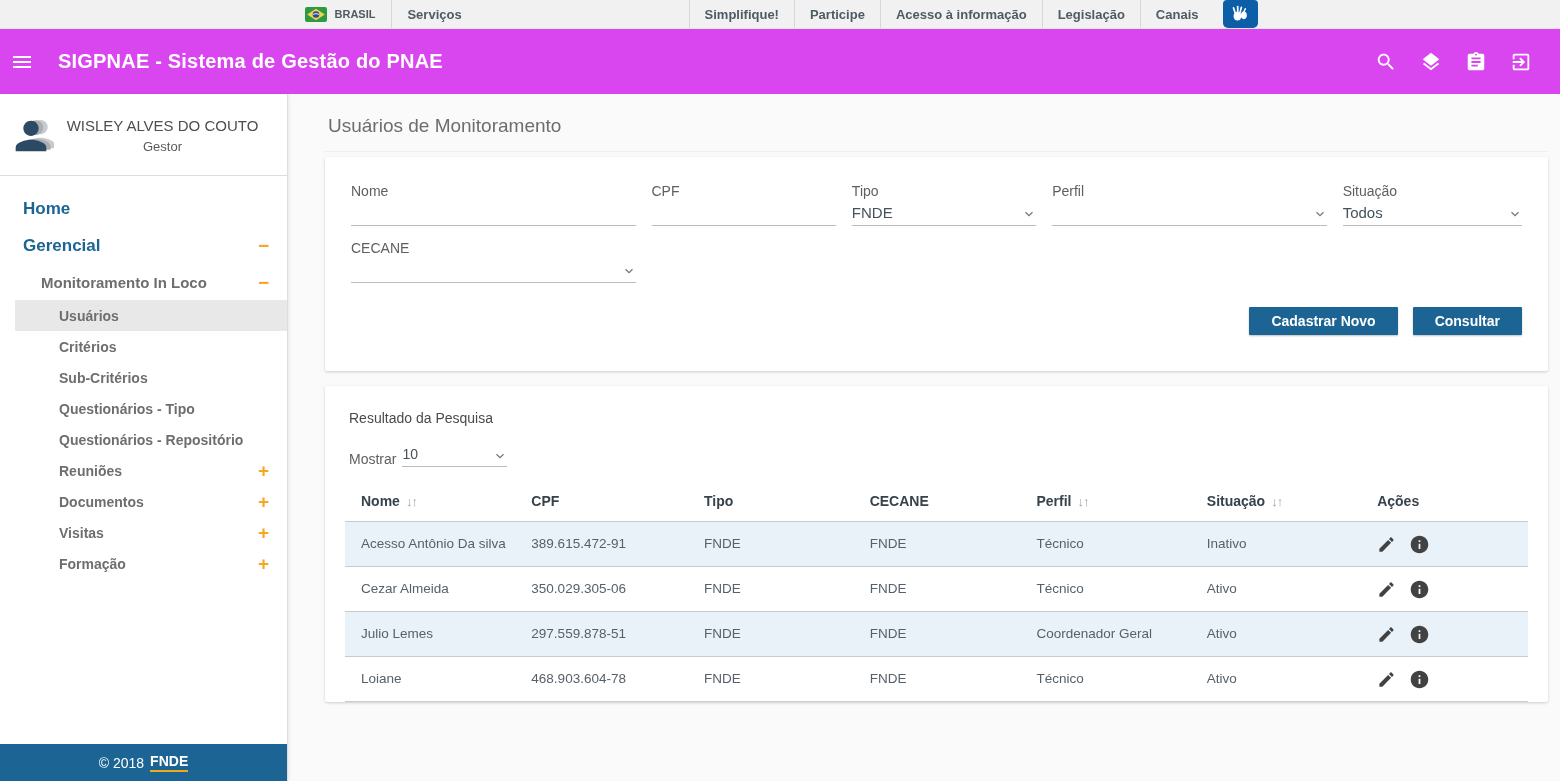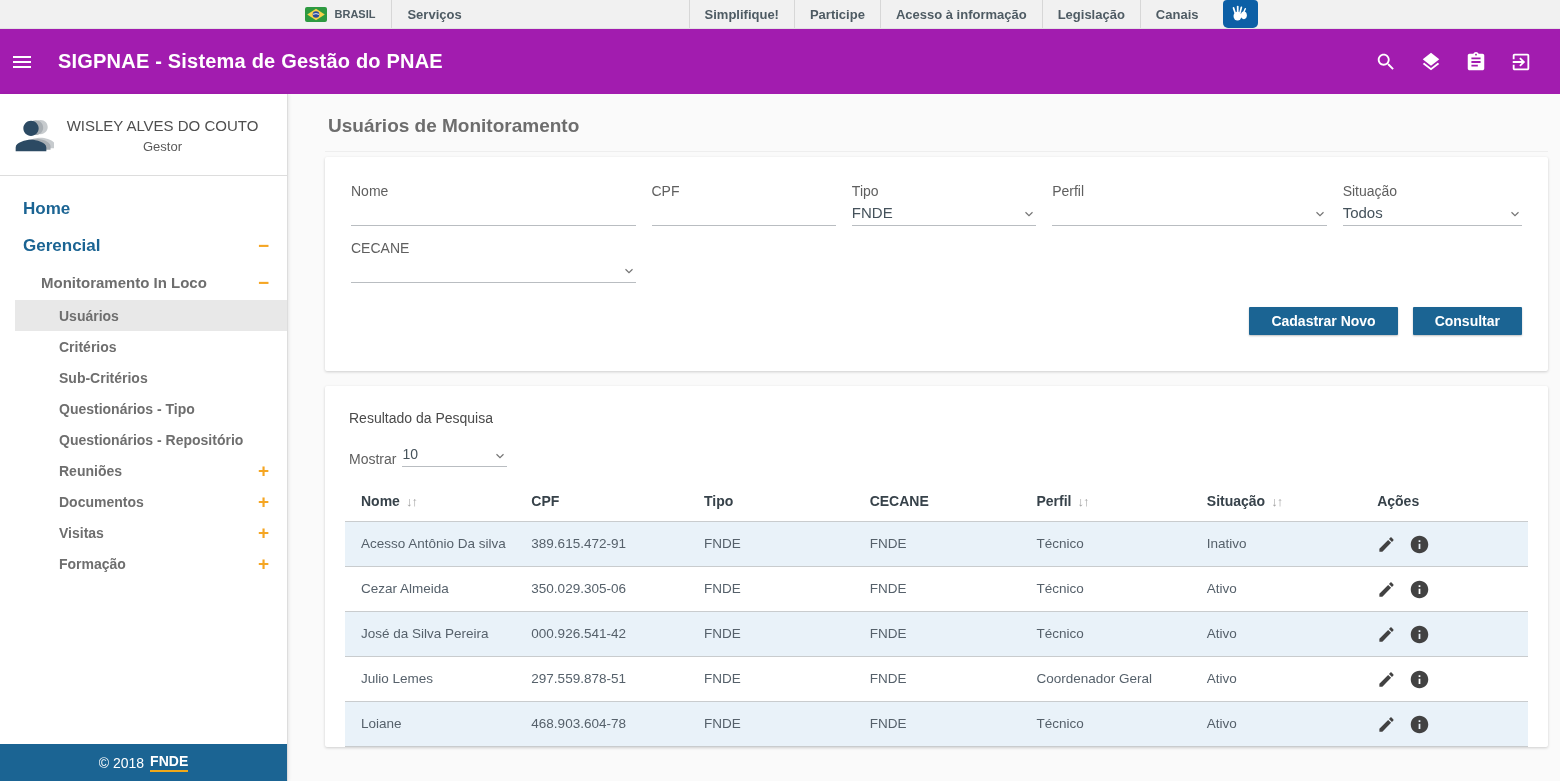--- a/index.html
+++ b/index.html
@@ -12,21 +12,21 @@
   .gov-left, .gov-right { display:flex; align-items:stretch; }
   .gov-right { margin-left:auto; }
   .gov-brand { display:flex; align-items:center; gap:8px; padding:0 16px 0 2px;
     font-size:11px; font-weight:bold; color:#4e5b63; cursor:pointer; }
   .gov-link { display:flex; align-items:center; padding:0 15px; font-size:13px;
     font-weight:bold; color:#4e5b63; border-left:1px solid #d7d7d7; cursor:pointer; white-space:nowrap; }
   .vlibras { width:35px; margin-left:9px; background:#0c5fa6; border-radius:4px 4px 5px 5px;
     display:flex; align-items:center; justify-content:center; cursor:pointer; align-self:stretch; }
 
   
-  .appbar { height:65px; background:#a21caf; display:flex; align-items:center; padding:0 28px 0 10px; }
+  .appbar { height:65px; background:#d946ef; display:flex; align-items:center; padding:0 28px 0 10px; }
   .hamburger { width:24px; height:24px; cursor:pointer; margin-right:24px; flex:none; }
   .app-title { color:#fff; font-size:20px; font-weight:bold; letter-spacing:.2px; }
   .appbar-icons { margin-left:auto; display:flex; align-items:center; gap:23px; }
   .appbar-icons .abtn { width:22px; height:22px; cursor:pointer; }
 
   
   .content-row { display:flex; height:687px; }
 
   
   .sidebar { width:288px; background:#fff; border-right:1px solid #ddd;
@@ -45,21 +45,21 @@
   .nav-item.lvl1 { padding-left:26px; font-size:15px; }
   .nav-item.lvl2 { padding-left:44px; height:31px; }
   .nav-item.accent { color:#1b6493; }
   .nav-item.active { background:#e8e8e8; }
   .side-footer { height:37px; background:#1b6493; display:flex; align-items:center;
     justify-content:center; gap:6px; color:#fff; font-size:14px; }
   .side-footer .brand { font-weight:bold; border-bottom:2px solid #f0a818; padding-bottom:1px; cursor:pointer; }
 
   
   .main { flex:1; padding:0 12px 0 37px; overflow:hidden; }
-  .page-title { font-size:19px; font-weight:bold; color:#6d6d6d;
+  .page-title { font-size:19px; font-weight:normal; color:#6d6d6d;
     padding:21px 0 14px 3px; border-bottom:1px solid #eeeeee; }
   .card { background:#fff; border-radius:2px; box-shadow:0 1px 3px rgba(0,0,0,.18); }
   .card-search { margin-top:5px; padding:26px 26px 36px 26px; }
   .card-search h2 { font-size:18px; font-weight:normal; color:#3c3c3c; margin-bottom:20px; }
   .fields-grid { display:grid; grid-template-columns:284fr 184fr 184fr 274fr 179fr;
     column-gap:16px; row-gap:14px; }
   .field { cursor:text; }
   .field-label { font-size:14px; color:#5f5f5f; height:18px; }
   .field-value { display:flex; align-items:flex-end; justify-content:space-between;
     min-height:25px; border-bottom:1px solid #b9bdc1; padding-bottom:4px; }
@@ -412,40 +412,20 @@
                   </svg>
                 </span>
                 <span class="act">
                   <svg viewBox="0 0 24 24" width="21" height="21" fill="#424242">
                     <path d="M12 2C6.48 2 2 6.48 2 12s4.48 10 10 10 10-4.48 10-10S17.52 2 12 2zm1 15h-2v-6h2v6zm0-8h-2V7h2v2z"></path>
                   </svg>
                 </span>
               </td>
             </tr>
 
-            <tr class="row">
-              <td>José da Silva Pereira</td>
-              <td>000.926.541-42</td>
-              <td>FNDE</td>
-              <td>FNDE</td>
-              <td>Técnico</td>
-              <td>Ativo</td>
-              <td class="actions">
-                <span class="act">
-                  <svg viewBox="0 0 24 24" width="19" height="19" fill="#424242">
-                    <path d="M3 17.25V21h3.75L17.81 9.94l-3.75-3.75L3 17.25zM20.71 7.04c.39-.39.39-1.02 0-1.41l-2.34-2.34c-.39-.39-1.02-.39-1.41 0l-1.83 1.83 3.75 3.75 1.83-1.83z"></path>
-                  </svg>
-                </span>
-                <span class="act">
-                  <svg viewBox="0 0 24 24" width="21" height="21" fill="#424242">
-                    <path d="M12 2C6.48 2 2 6.48 2 12s4.48 10 10 10 10-4.48 10-10S17.52 2 12 2zm1 15h-2v-6h2v6zm0-8h-2V7h2v2z"></path>
-                  </svg>
-                </span>
-              </td>
-            </tr>
 
             <tr class="row">
               <td>Julio Lemes</td>
               <td>297.559.878-51</td>
               <td>FNDE</td>
               <td>FNDE</td>
               <td>Coordenador Geral</td>
               <td>Ativo</td>
               <td class="actions">
                 <span class="act">

